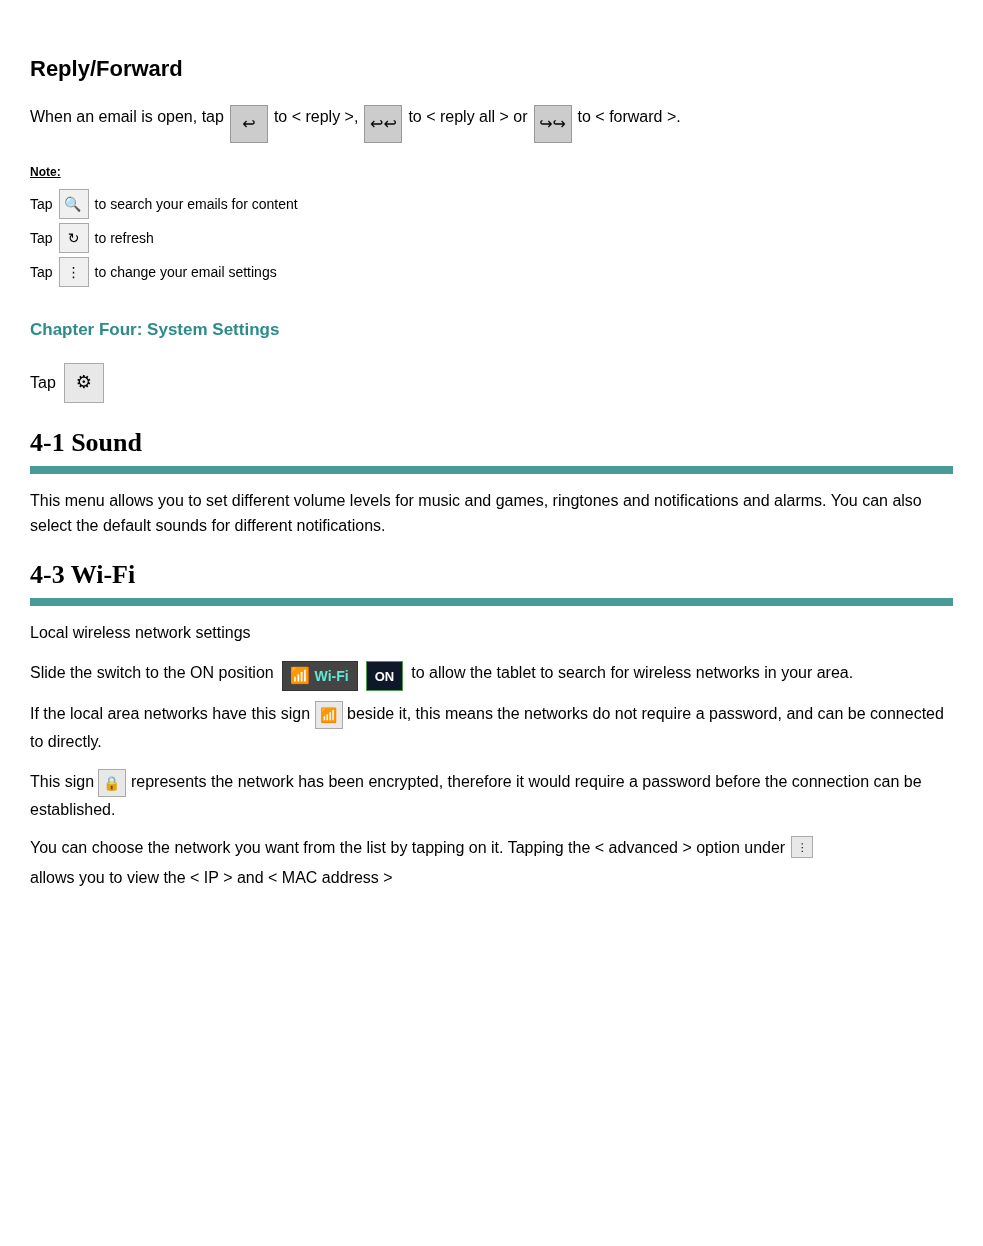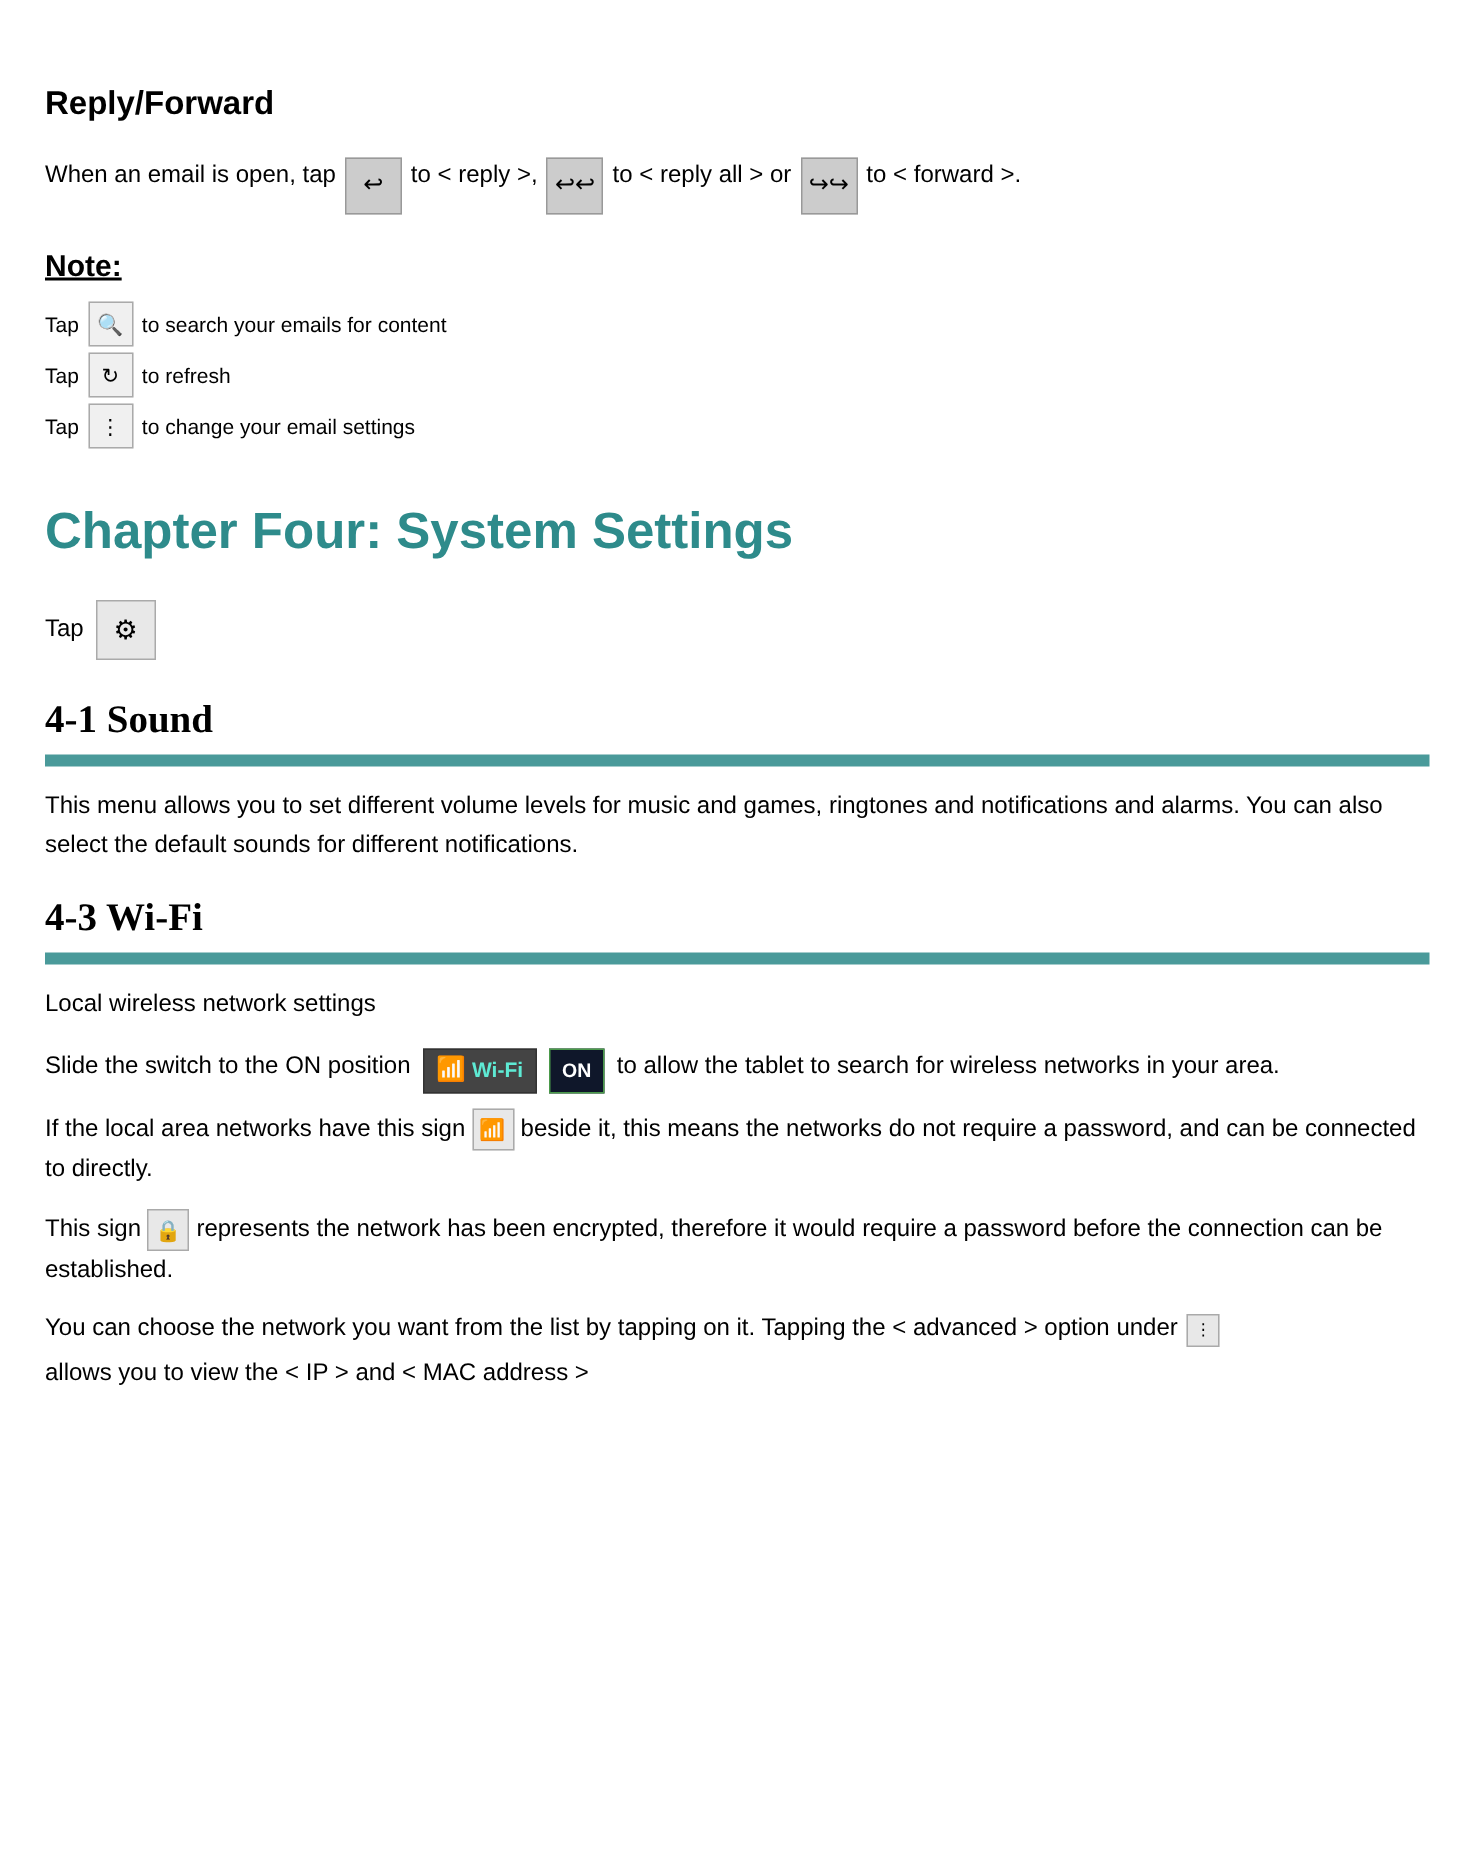--- a/index.html
+++ b/index.html
@@ -22,21 +22,21 @@
       margin-bottom: 20px;
       display: flex;
       flex-wrap: wrap;
       gap: 6px;
       font-size: 16px;
     }
     .note-label {
       font-weight: bold;
       text-decoration: underline;
       margin-bottom: 8px;
-      font-size: 20px;
+      font-size: 12px;
     }
     .note-section {
       margin-bottom: 30px;
     }
     .tap-row {
       display: flex;
       align-items: center;
       gap: 6px;
       margin-bottom: 4px;
       font-size: 14px;
@@ -57,21 +57,21 @@
       align-items: center;
       justify-content: center;
       width: 40px;
       height: 40px;
       border: 1px solid #aaa;
       background: #e8e8e8;
       font-size: 18px;
       flex-shrink: 0;
     }
     .chapter-title {
-      font-size: 34px;
+      font-size: 17px;
       font-weight: bold;
       color: #2e8b8b;
       margin-bottom: 20px;
       margin-top: 30px;
     }
     .system-tap-line {
       display: flex;
       align-items: center;
       gap: 8px;
       margin-bottom: 20px;
@@ -157,21 +157,21 @@
       border: 1px solid #999;
       font-size: 16px;
     }
     .paragraph-block {
       font-size: 16px;
       line-height: 1.6;
       margin-bottom: 14px;
     }
     .last-line {
       display: flex;
-      align-items: flex-end;
+      align-items: flex-start;
       gap: 6px;
       flex-wrap: wrap;
       font-size: 16px;
     }
   </style>
 </head>
 <body>
 
 <h1 class="page-title">Reply/Forward</h1>
 

